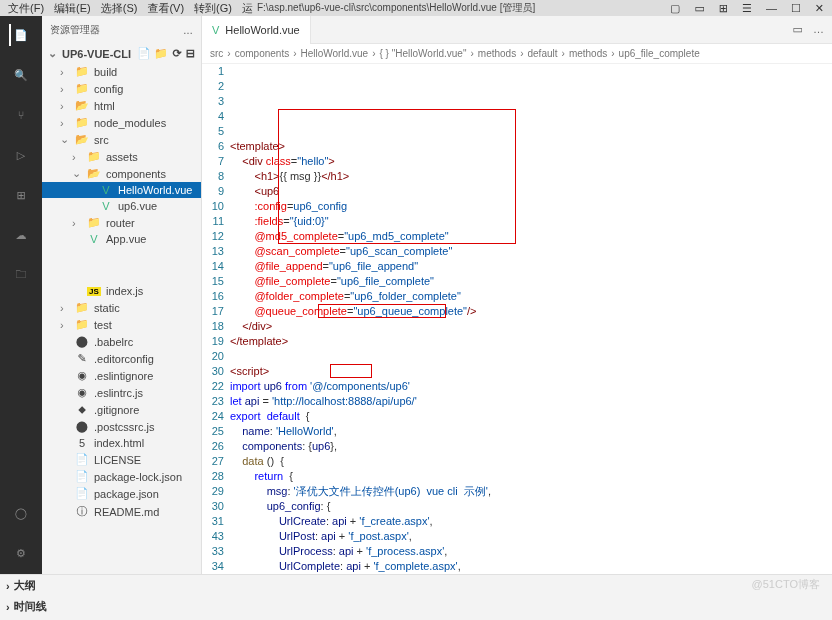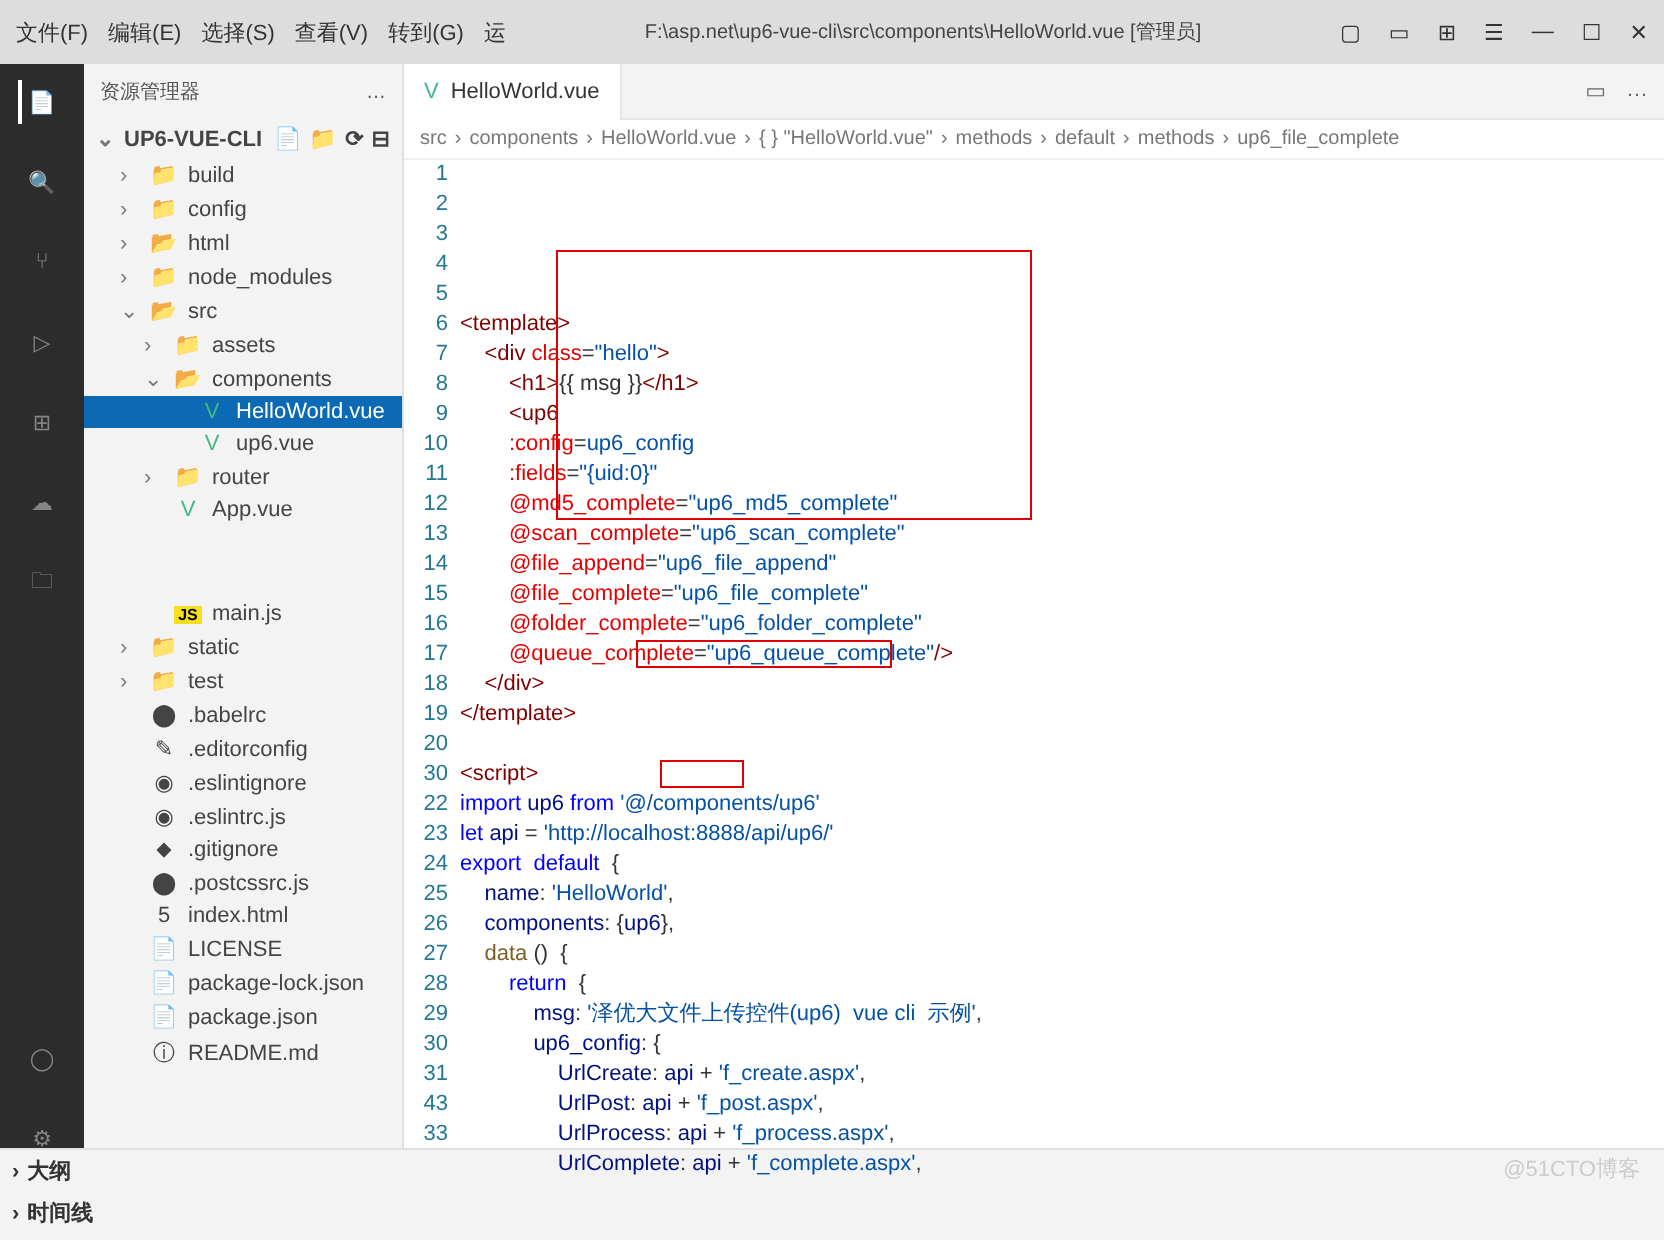--- a/index.html
+++ b/index.html
@@ -1,20 +1,20 @@
 <!DOCTYPE html>
 <html><head>
 <meta charset="utf-8">
 <style>
 *{margin:0;padding:0;box-sizing:border-box;font-family:"Segoe UI","Microsoft YaHei",sans-serif}
 body{width:832px;height:620px;background:#fff;color:#333;overflow:hidden;font-size:11px}
-.titlebar{height:32px;background:#ddd;display:flex;align-items:center;padding:0 8px;gap:4px}
+.titlebar{height:16px;background:#ddd;display:flex;align-items:center;padding:0 8px;gap:4px}
 .titlebar .menu{display:flex;gap:10px}
 .titlebar .menu span{cursor:pointer}
-.titlebar .path{flex:1;text-align:center;font-size:10px;color:#444}
+.titlebar .path{flex:1;text-align:left;font-size:10px;color:#444}
 .titlebar .winbtns{display:flex;gap:14px;font-size:11px}
 .main{display:flex;height:560px}
 .activitybar{width:42px;background:#2c2c2c;display:flex;flex-direction:column;align-items:center;padding-top:8px;gap:18px}
 .activitybar .aicon{width:22px;height:22px;display:flex;align-items:center;justify-content:center;color:#858585;cursor:pointer}
 .activitybar .aicon.active{color:#fff;border-left:2px solid #fff;margin-left:-2px}
 .activitybar .bottom{margin-top:auto;margin-bottom:12px;display:flex;flex-direction:column;gap:18px}
 .sidebar{width:160px;background:#f3f3f3;border-right:1px solid #e0e0e0;display:flex;flex-direction:column}
 .sidebar .header{height:28px;display:flex;align-items:center;justify-content:space-between;padding:0 8px;font-size:10px;color:#555}
 .tree{flex:1;overflow:auto;font-size:11px;color:#444}
 .tree .section{padding:3px 6px;font-weight:600;display:flex;align-items:center;gap:4px;cursor:pointer}
@@ -158,21 +158,21 @@
             <span>router</span>
           </div>
           <div class="item" style="padding-left: 30px;">
             <span class="chev"></span>
             <span class="ico vueicon">V</span>
             <span>App.vue</span>
           </div>
           <div class="item" style="padding-left: 30px; margin-top: 36px;">
             <span class="chev"></span>
             <span class="ico jsicon">JS</span>
-            <span>main.js</span>
+            <span>index.js</span>
           </div>
           <div class="item" style="padding-left: 18px;">
             <span class="chev">›</span>
             <span class="ico foldericon">📁</span>
             <span>static</span>
           </div>
           <div class="item" style="padding-left: 18px;">
             <span class="chev">›</span>
             <span class="ico foldericon">📁</span>
             <span>test</span>

